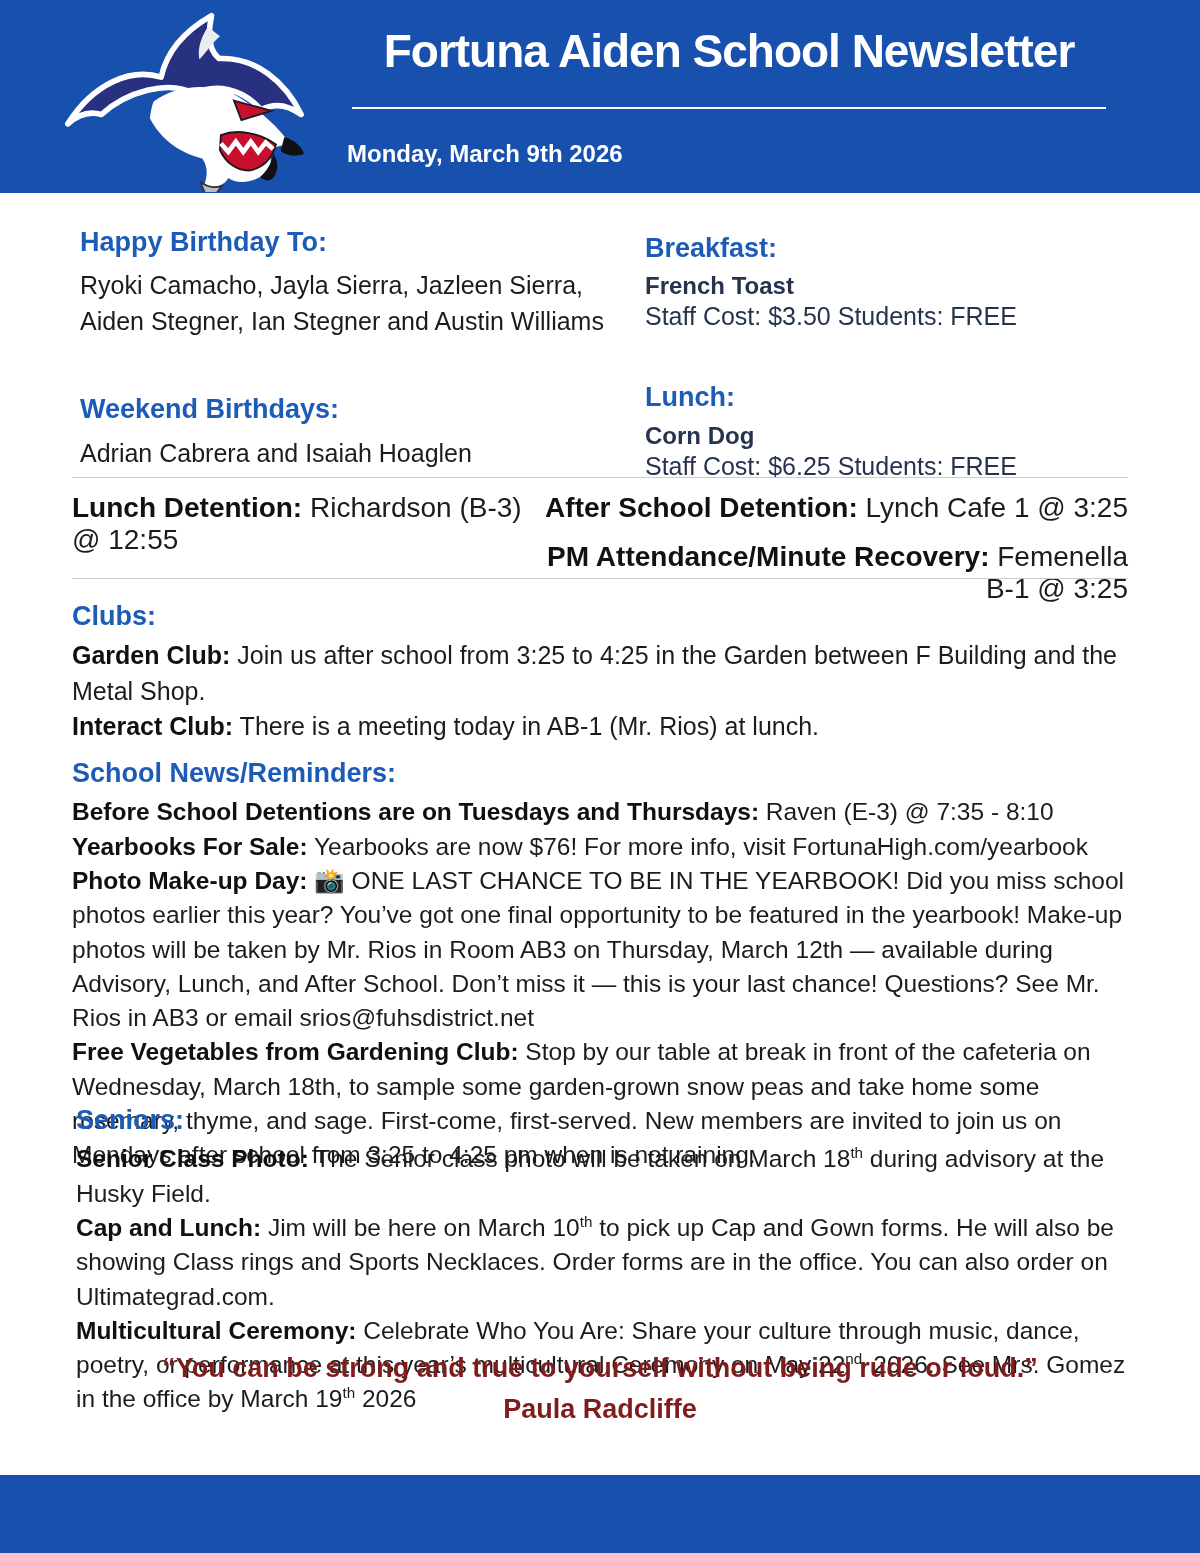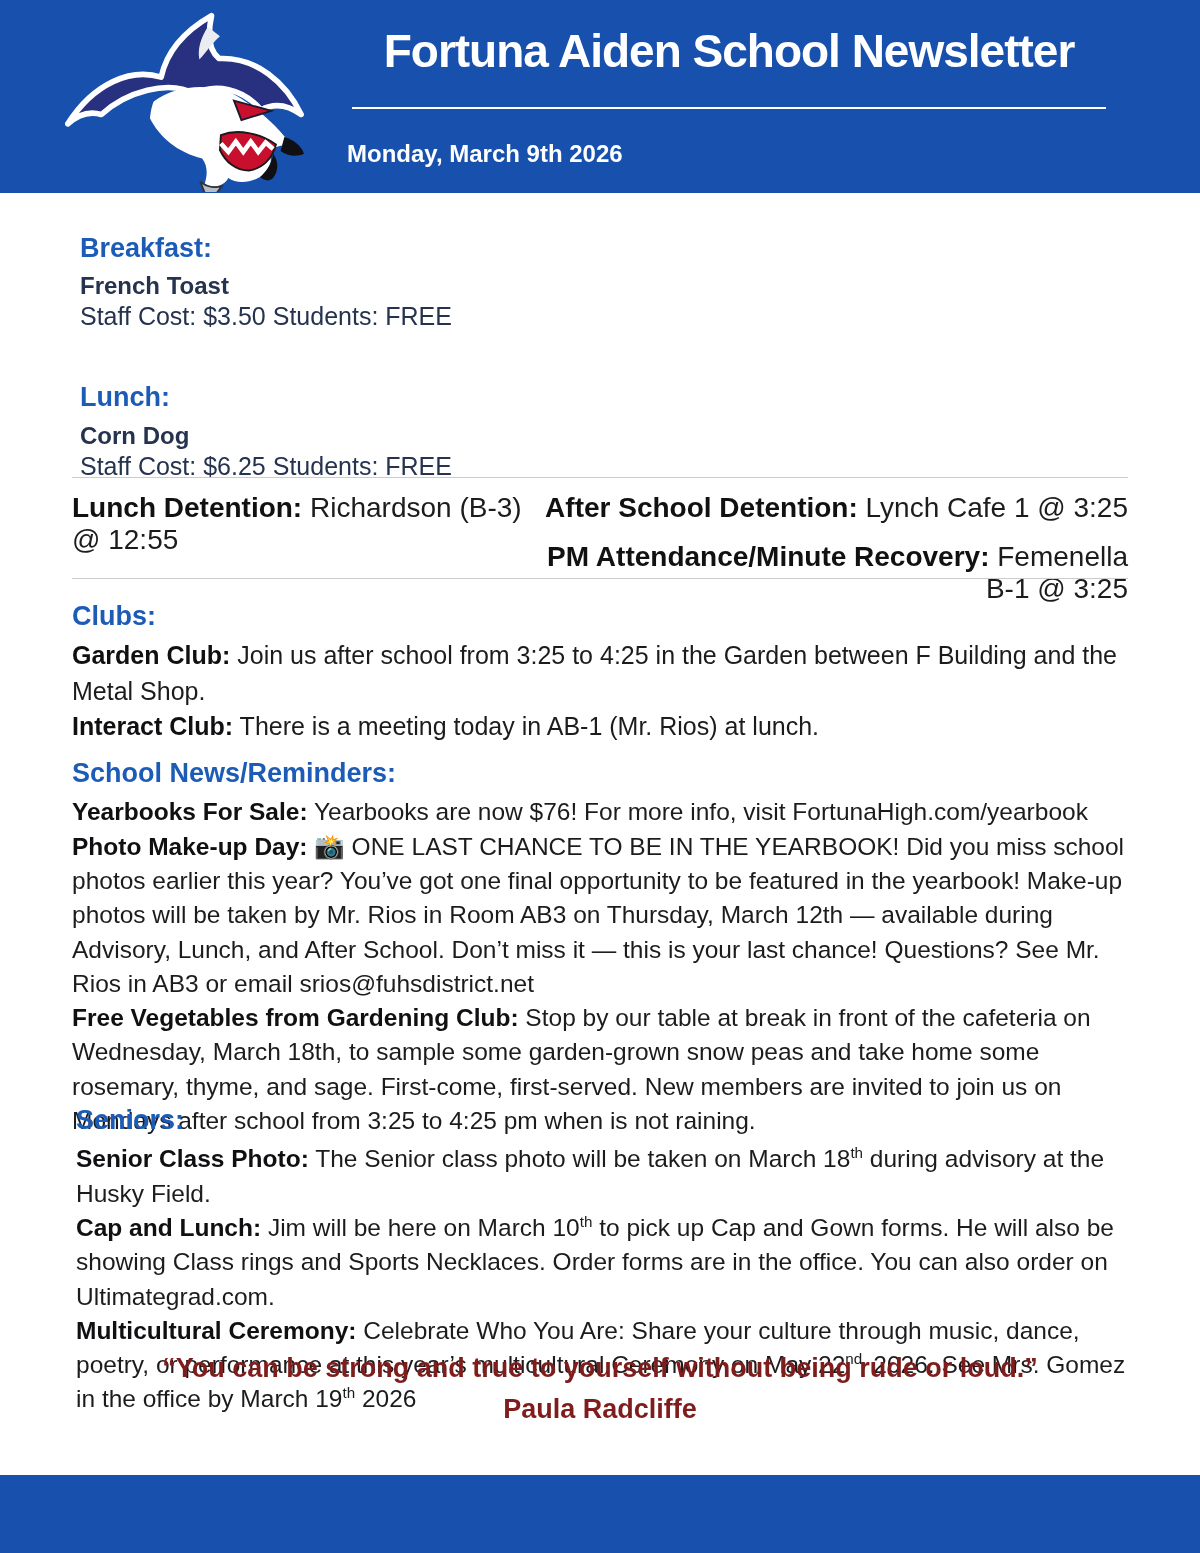--- a/index.html
+++ b/index.html
@@ -87,20 +87,26 @@
       <path d="M214 179 C222 172 227 163 228 154 C234 162 234 172 228 180 C224 184 219 183 214 179 Z" fill="#101014"></path>
 
       <path d="M150 184 L159 207 L173 189 C165 191 156 189 150 184 Z" fill="#b9bdc4" stroke="#30333a" stroke-width="2"></path>
     </svg>
     <div class="title">Fortuna Aiden School Newsletter</div>
     <div class="title-rule"></div>
     <div class="date">Monday, March 9th 2026</div>
   </div>
 
   <div class="cols">
+    <div class="col-left">
+      <h2 class="blue">Happy Birthday To:</h2>
+      <p class="names">Ryoki Camacho, Jayla Sierra, Jazleen Sierra, Aiden Stegner, Ian Stegner and Austin Williams</p>
+      <h2 class="blue h-weekend">Weekend Birthdays:</h2>
+      <p class="names">Adrian Cabrera and Isaiah Hoaglen</p>
+    </div>
     <div class="col-right">
       <h2 class="blue">Breakfast:</h2>
       <p class="menu-item">French Toast</p>
       <p class="menu-cost">Staff Cost: $3.50 Students: FREE</p>
       <h2 class="blue h-lunch">Lunch:</h2>
       <p class="menu-item">Corn Dog</p>
       <p class="menu-cost">Staff Cost: $6.25 Students: FREE</p>
     </div>
   </div>
 
@@ -118,20 +124,21 @@
     <h2 class="blue">Clubs:</h2>
     <div>
         <p class="entry"><b>Garden Club:</b><span> Join us after school from 3:25 to 4:25 in the Garden between F Building and the Metal Shop.</span></p>
         <p class="entry"><b>Interact Club:</b><span> There is a meeting today in AB-1 (Mr. Rios) at lunch.</span></p>
       </div>
   </div>
 
   <div class="section sec-news">
     <h2 class="blue">School News/Reminders:</h2>
     <div>
+        <p class="entry"><b>Before School Detentions are on Tuesdays and Thursdays:</b><span> Raven (E-3) @ 7:35 - 8:10</span></p>
         <p class="entry"><b>Yearbooks For Sale:</b><span> Yearbooks are now $76! For more info, visit FortunaHigh.com/yearbook</span></p>
         <p class="entry"><b>Photo Make-up Day:</b><span> 📸 ONE LAST CHANCE TO BE IN THE YEARBOOK! Did you miss school photos earlier this year? You’ve got one final opportunity to be featured in the yearbook! Make-up photos will be taken by Mr. Rios in Room AB3 on Thursday, March 12th — available during Advisory, Lunch, and After School. Don’t miss it — this is your last chance! Questions? See Mr. Rios in AB3 or email srios@fuhsdistrict.net</span></p>
         <p class="entry"><b>Free Vegetables from Gardening Club:</b><span> Stop by our table at break in front of the cafeteria on Wednesday, March 18th, to sample some garden-grown snow peas and take home some rosemary, thyme, and sage. First-come, first-served. New members are invited to join us on Mondays after school from 3:25 to 4:25 pm when is not raining.</span></p>
       </div>
   </div>
 
   <div class="section sec-seniors">
     <h2 class="blue">Seniors:</h2>
     <div>
         <p class="entry"><b>Senior Class Photo:</b><span> The Senior class photo will be taken on March 18</span><sup>th</sup><span> during advisory at the Husky Field.</span></p>

